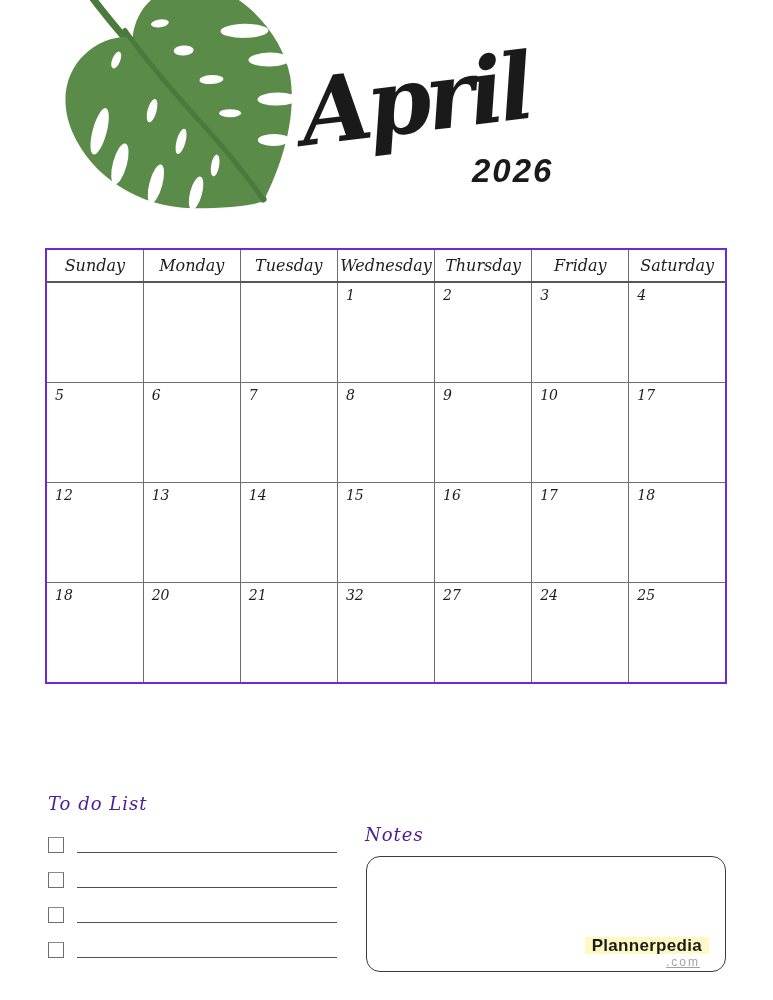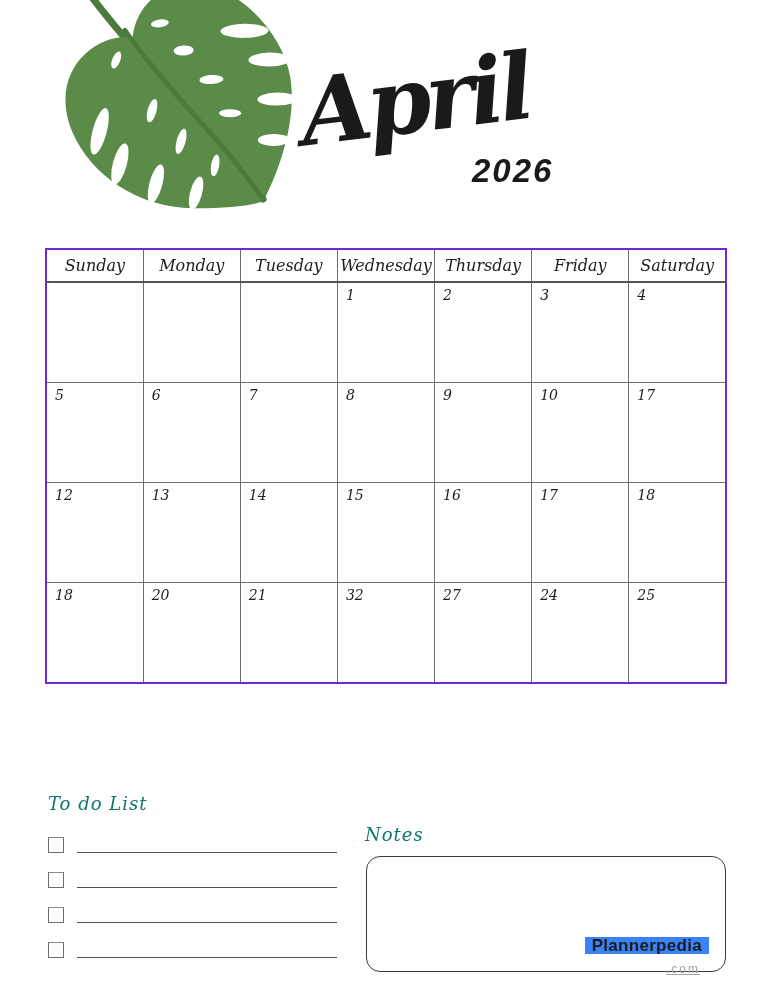--- a/index.html
+++ b/index.html
@@ -49,21 +49,21 @@
     vertical-align:top;text-align:left;
     padding:4px 0 0 8px;
     font-family:"DejaVu Serif", serif;
     font-style:italic;
     font-size:14px;color:#1c1c1c;
   }
   
   .hand-label{
     font-family:"DejaVu Serif", serif;
     font-style:italic;font-weight:500;
-    font-size:18px;color:#0f766e;
+    font-size:18px;color:#4c1d95;
     letter-spacing:1px;
   }
   .todo{position:absolute;left:48px;top:793px;width:289px;}
   .todo-rows{margin-top:24px;}
   .todo-row{display:flex;align-items:flex-end;margin-bottom:20px;height:15px;}
   .todo-box{
     width:14px;height:14px;flex:0 0 14px;
     border:1.5px solid #6e6e6e;
     border-top-color:#8a8a8a;
     background:#fff;margin-right:13px;
@@ -72,31 +72,31 @@
   .notes{position:absolute;left:365px;top:824px;width:362px;}
   .notes-box{
     position:absolute;left:1px;top:32px;
     width:358px;height:114px;
     border:1.5px solid #3c3c3c;
     border-radius:14px;background:#fff;
   }
   
   .brand{position:absolute;top:936px;right:64px;text-align:right;z-index:3;}
   .brand-name{
-    display:inline-block;background:#3b82f6;
+    display:inline-block;background:#fef9c3;
     padding:0 7px;
     font-family:"Liberation Sans", sans-serif;
     font-weight:700;font-size:17px;color:#1b1b1b;
     letter-spacing:0.3px;line-height:17px;
   }
   .brand-domain{
     font-family:"Liberation Sans", sans-serif;
     font-size:12px;color:#a3a3a3;
     letter-spacing:2px;line-height:12px;
-    padding-right:9px;margin-top:8px;text-decoration:underline;
+    padding-right:9px;margin-top:1px;text-decoration:underline;
   }
 </style>
 </head>
 <body>
 
 <div class="page">
 
   <div class="leaf-wrap">
     <svg width="300" height="280" viewBox="0 0 300 280" xmlns="http://www.w3.org/2000/svg">
       <g transform="rotate(-38 150 140)">

